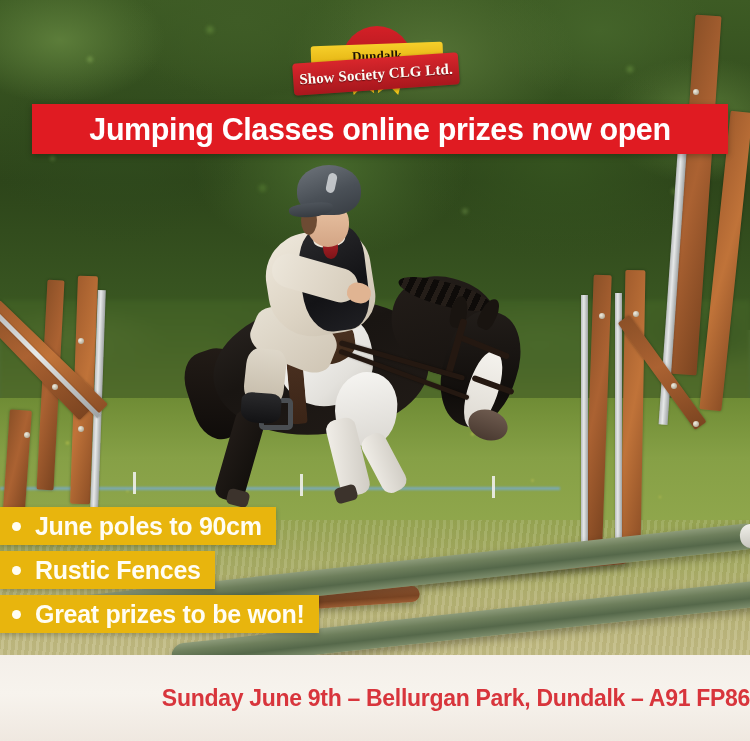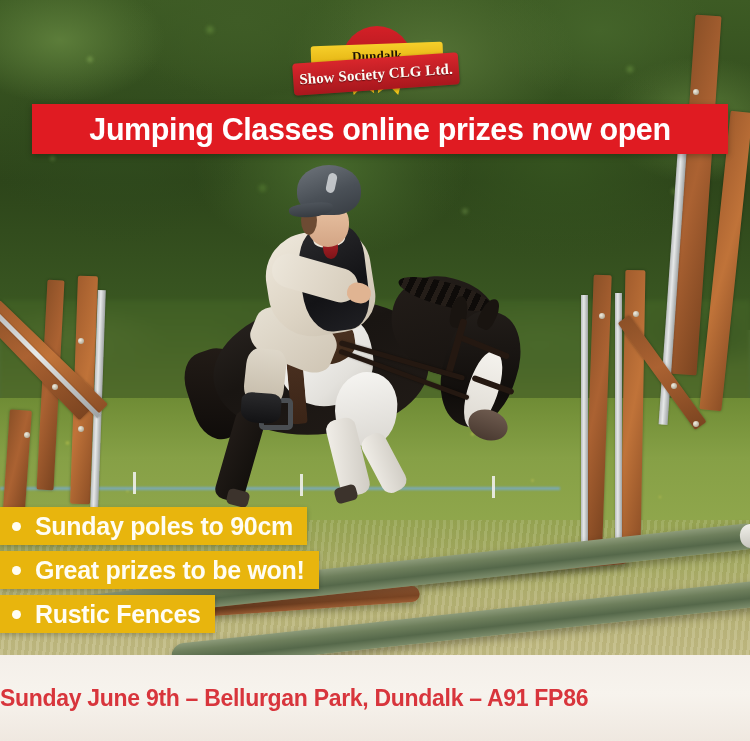--- a/index.html
+++ b/index.html
@@ -543,21 +543,21 @@
   }
 
   
   .footer {
     position: absolute;
     left: 0; top: 655px;
     width: 750px; height: 86px;
     background: linear-gradient(#f4efe9, #f7f3ed 45%, #efe8e0);
     display: flex;
     align-items: center;
-    justify-content: flex-start;
+    justify-content: flex-end;
   }
   .footer span {
     color: #d8353c;
     font-size: 23px;
     font-weight: bold;
     letter-spacing: -0.3px;
     white-space: nowrap;
   }
   .footer-top-edge {
     position: absolute;
@@ -681,29 +681,29 @@
     <div class="logo-bot-text">Show Society CLG Ltd.</div>
   </div>
 
   <div class="headline">
     <span>Jumping Classes online prizes now open</span>
   </div>
 
   <div class="bullets">
     <div class="bullet">
       <span class="dot"></span>
-      <span class="btxt">Sunday poles to 90cm</span>
+      <span class="btxt">June poles to 90cm</span>
+    </div>
+    <div class="bullet">
+      <span class="dot"></span>
+      <span class="btxt">Rustic Fences</span>
     </div>
     <div class="bullet">
       <span class="dot"></span>
       <span class="btxt">Great prizes to be won!</span>
-    </div>
-    <div class="bullet">
-      <span class="dot"></span>
-      <span class="btxt">Rustic Fences</span>
     </div>
   </div>
 
   <div class="footer-top-edge"></div>
   <div class="footer">
     <span>Sunday June 9th – Bellurgan Park, Dundalk – A91 FP86</span>
   </div>
 
 </div>
 

